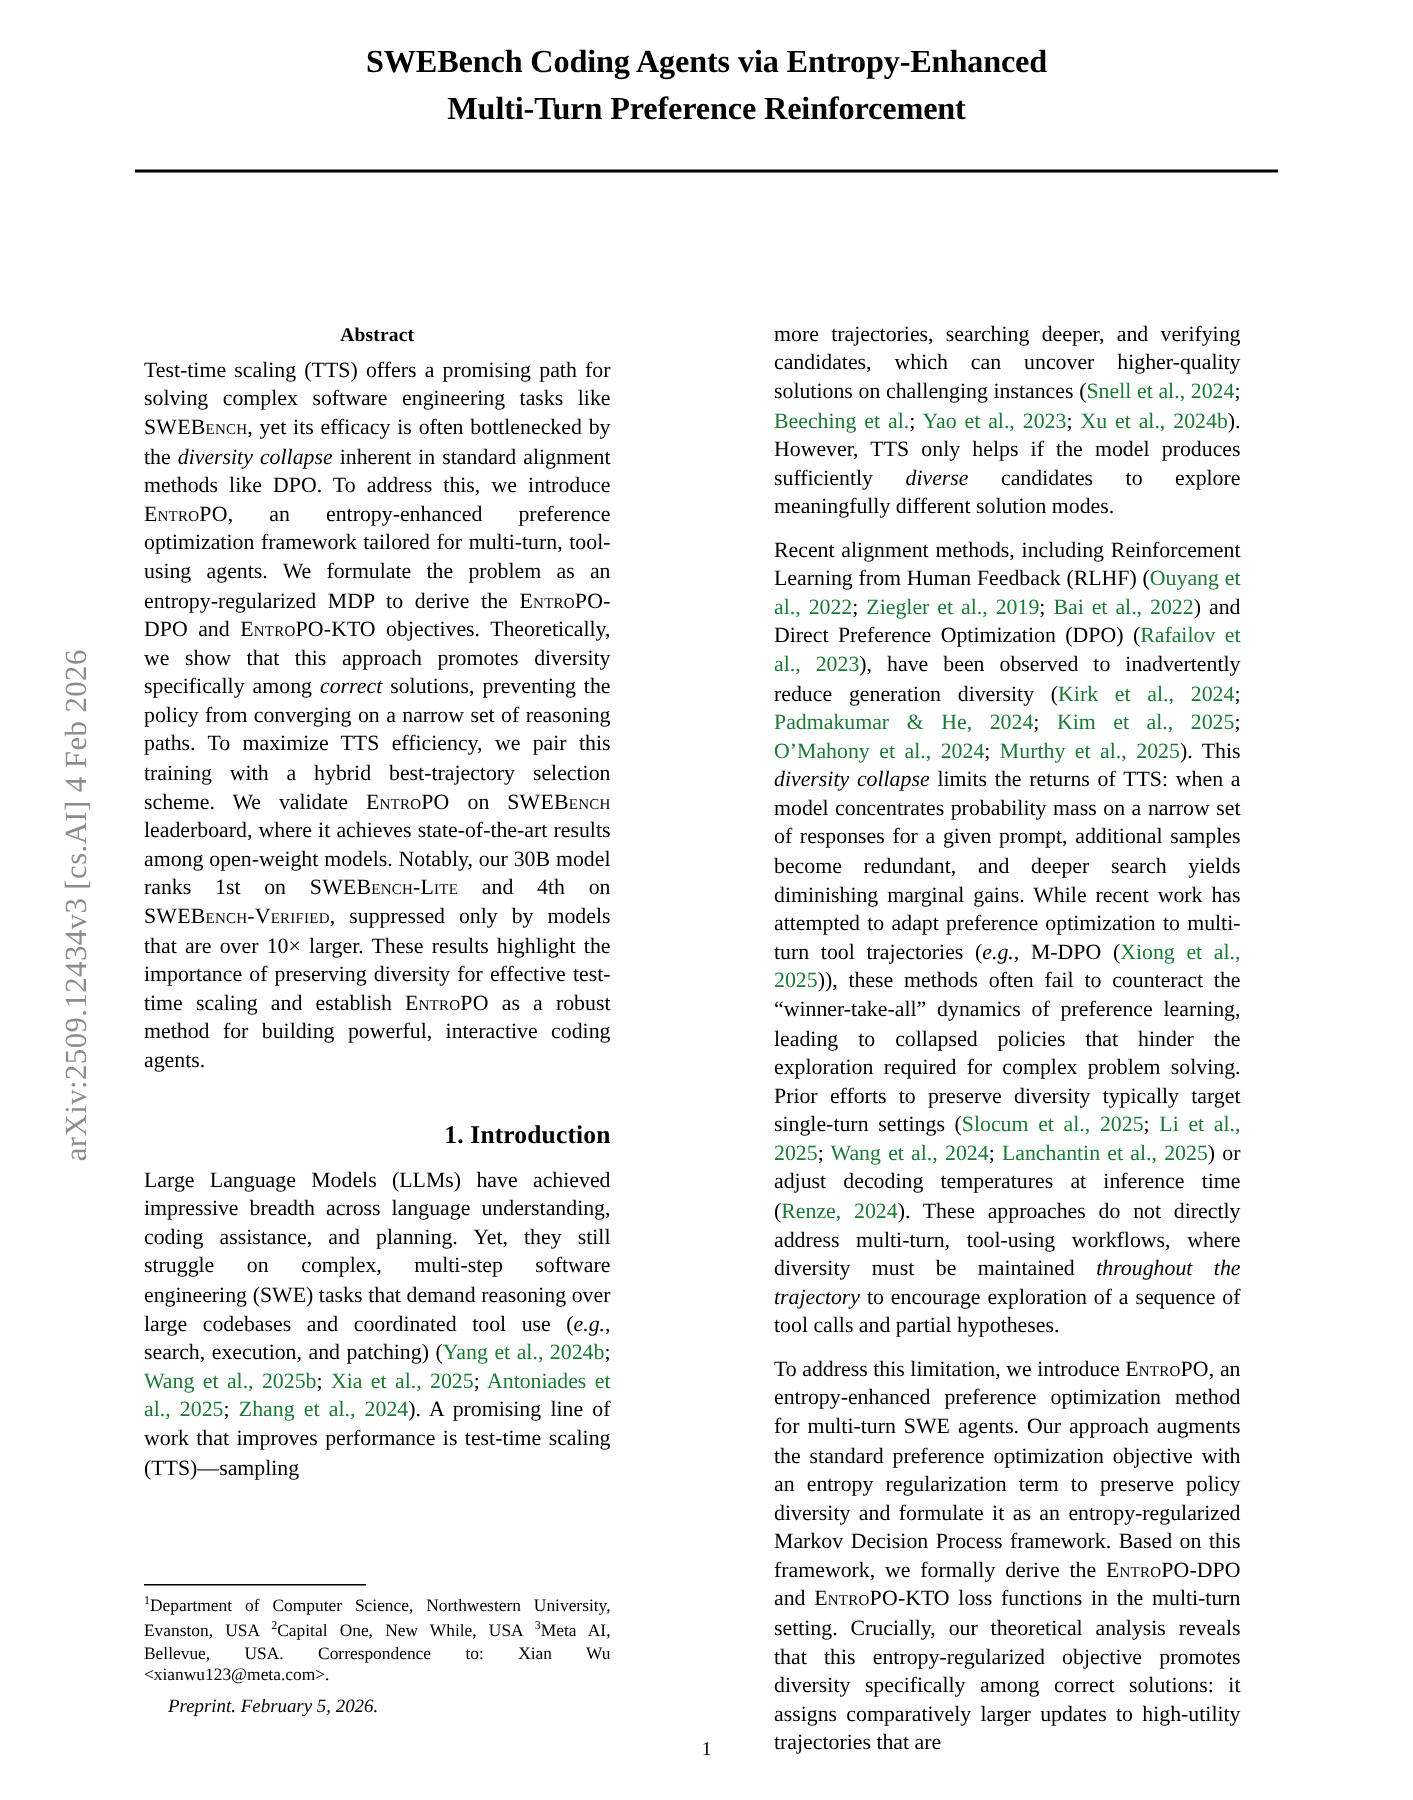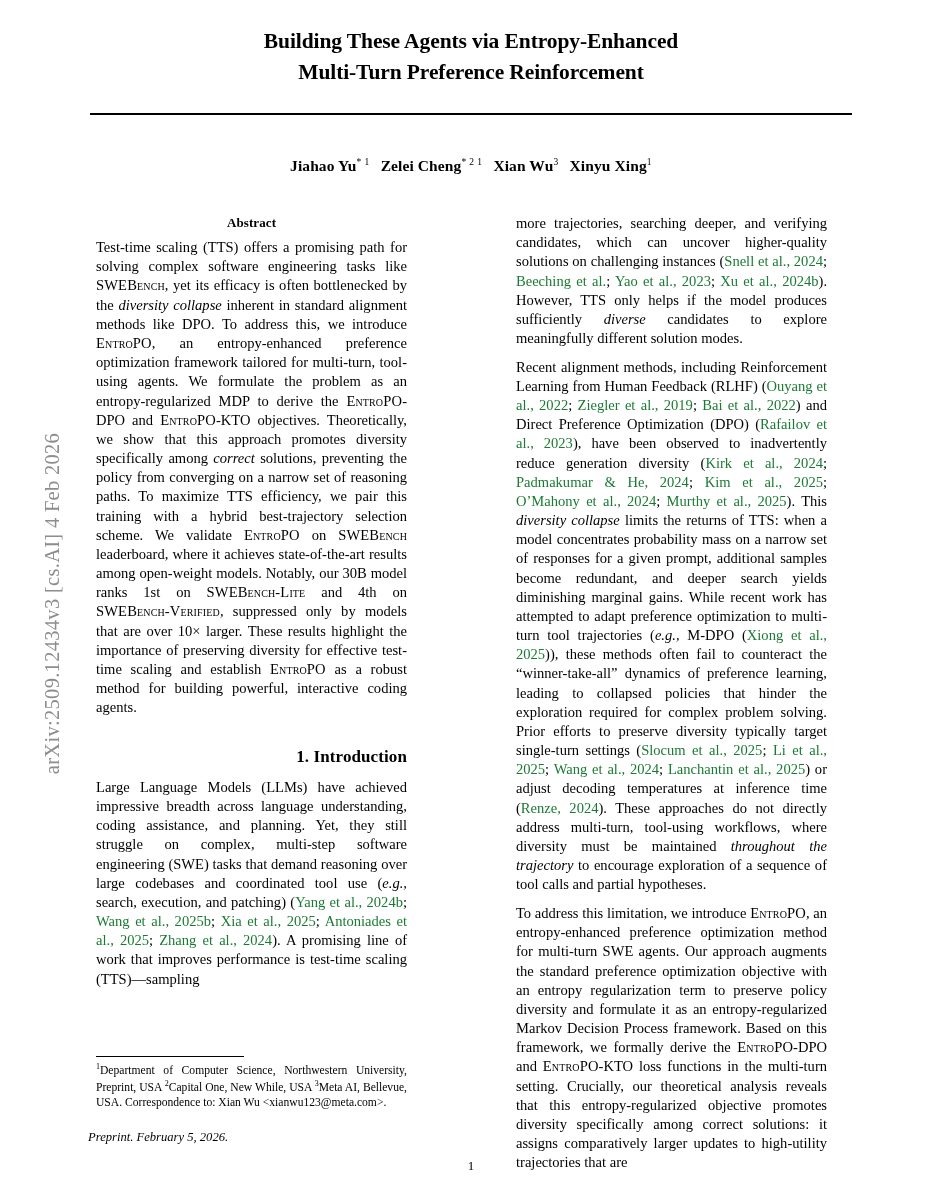--- a/index.html
+++ b/index.html
@@ -130,21 +130,21 @@
     top: 1062px;
     width: 311px;
     font-size: 11.6px;
     line-height: 1.285;
     text-align: justify;
   }
   .footnote sup { font-size: 8px; vertical-align: super; }
 
   .preprint {
     position: absolute;
-    left: 88px;
+    left: 112px;
     top: 1130px;
     width: 311px;
     font-size: 12.6px;
     font-style: italic;
   }
 
   .page-number {
     position: absolute;
     left: 0;
     top: 1158px;
@@ -155,43 +155,42 @@
 </style>
 </head>
 <body>
 
 <div class="page">
 
   <div class="arxiv-stamp">arXiv:2509.12434v3  [cs.AI]  4 Feb 2026</div>
 
   <div class="title-block">
     <div class="paper-title">
-      <span>Building These Agents via Entropy-Enhanced</span><br>
+      <span>SWEBench Coding Agents via Entropy-Enhanced</span><br>
       <span>Multi-Turn Preference Reinforcement</span>
     </div>
   </div>
 
   <div class="rule-top"></div>
 
-  <div class="authors" id="author-list"><span>Jiahao Yu<sup>* 1</sup></span><span class="auth-gap"></span><span>Zelei Cheng<sup>* 2 1</sup></span><span class="auth-gap"></span><span>Xian Wu<sup>3</sup></span><span class="auth-gap"></span><span>Xinyu Xing<sup>1</sup></span></div>
 
   <div class="col col-left">
     <div class="abstract-head">Abstract</div>
     <p id="abstract-body"><span>Test-time scaling (TTS) offers a promising path for solving complex software engineering tasks like </span><span class="sc">SWEBench</span><span>, yet its efficacy is often bottlenecked by the </span><em>diversity collapse</em><span> inherent in standard alignment methods like DPO. To address this, we introduce </span><span class="sc">EntroPO</span><span>, an entropy-enhanced preference optimization framework tailored for multi-turn, tool-using agents. We formulate the problem as an entropy-regularized MDP to derive the </span><span class="sc">EntroPO</span><span>-DPO and </span><span class="sc">EntroPO</span><span>-KTO objectives. Theoretically, we show that this approach promotes diversity specifically among </span><em>correct</em><span> solutions, preventing the policy from converging on a narrow set of reasoning paths. To maximize TTS efficiency, we pair this training with a hybrid best-trajectory selection scheme. We validate </span><span class="sc">EntroPO</span><span> on </span><span class="sc">SWEBench</span><span> leaderboard, where it achieves state-of-the-art results among open-weight models. Notably, our 30B model ranks 1st on </span><span class="sc">SWEBench-Lite</span><span> and 4th on </span><span class="sc">SWEBench-Verified</span><span>, suppressed only by models that are over 10× larger. These results highlight the importance of preserving diversity for effective test-time scaling and establish </span><span class="sc">EntroPO</span><span> as a robust method for building powerful, interactive coding agents.</span></p>
 
     <div class="section-head">1. Introduction</div>
     <p class="tight" id="intro-p1"><span>Large Language Models (LLMs) have achieved impressive breadth across language understanding, coding assistance, and planning. Yet, they still struggle on complex, multi-step software engineering (SWE) tasks that demand reasoning over large codebases and coordinated tool use (</span><em>e.g.,</em><span> search, execution, and patching) (</span><span class="cite">Yang et al., 2024b</span><span>; </span><span class="cite">Wang et al., 2025b</span><span>; </span><span class="cite">Xia et al., 2025</span><span>; </span><span class="cite">Antoniades et al., 2025</span><span>; </span><span class="cite">Zhang et al., 2024</span><span>). A promising line of work that improves performance is test-time scaling (TTS)—sampling</span></p>
   </div>
 
   <div class="col col-right">
     <p id="right-p1"><span>more trajectories, searching deeper, and verifying candidates, which can uncover higher-quality solutions on challenging instances (</span><span class="cite">Snell et al., 2024</span><span>; </span><span class="cite">Beeching et al.</span><span>; </span><span class="cite">Yao et al., 2023</span><span>; </span><span class="cite">Xu et al., 2024b</span><span>). However, TTS only helps if the model produces sufficiently </span><em>diverse</em><span> candidates to explore meaningfully different solution modes.</span></p>
     <p id="right-p2"><span>Recent alignment methods, including Reinforcement Learning from Human Feedback (RLHF) (</span><span class="cite">Ouyang et al., 2022</span><span>; </span><span class="cite">Ziegler et al., 2019</span><span>; </span><span class="cite">Bai et al., 2022</span><span>) and Direct Preference Optimization (DPO) (</span><span class="cite">Rafailov et al., 2023</span><span>), have been observed to inadvertently reduce generation diversity (</span><span class="cite">Kirk et al., 2024</span><span>; </span><span class="cite">Padmakumar &amp; He, 2024</span><span>; </span><span class="cite">Kim et al., 2025</span><span>; </span><span class="cite">O’Mahony et al., 2024</span><span>; </span><span class="cite">Murthy et al., 2025</span><span>). This </span><em>diversity collapse</em><span> limits the returns of TTS: when a model concentrates probability mass on a narrow set of responses for a given prompt, additional samples become redundant, and deeper search yields diminishing marginal gains. While recent work has attempted to adapt preference optimization to multi-turn tool trajectories (</span><em>e.g.,</em><span> M-DPO (</span><span class="cite">Xiong et al., 2025</span><span>)), these methods often fail to counteract the “winner-take-all” dynamics of preference learning, leading to collapsed policies that hinder the exploration required for complex problem solving. Prior efforts to preserve diversity typically target single-turn settings (</span><span class="cite">Slocum et al., 2025</span><span>; </span><span class="cite">Li et al., 2025</span><span>; </span><span class="cite">Wang et al., 2024</span><span>; </span><span class="cite">Lanchantin et al., 2025</span><span>) or adjust decoding temperatures at inference time (</span><span class="cite">Renze, 2024</span><span>). These approaches do not directly address multi-turn, tool-using workflows, where diversity must be maintained </span><em>throughout the trajectory</em><span> to encourage exploration of a sequence of tool calls and partial hypotheses.</span></p>
     <p id="right-p3"><span>To address this limitation, we introduce </span><span class="sc">EntroPO</span><span>, an entropy-enhanced preference optimization method for multi-turn SWE agents. Our approach augments the standard preference optimization objective with an entropy regularization term to preserve policy diversity and formulate it as an entropy-regularized Markov Decision Process framework. Based on this framework, we formally derive the </span><span class="sc">EntroPO</span><span>-DPO and </span><span class="sc">EntroPO</span><span>-KTO loss functions in the multi-turn setting. Crucially, our theoretical analysis reveals that this entropy-regularized objective promotes diversity specifically among correct solutions: it assigns comparatively larger updates to high-utility trajectories that are</span></p>
   </div>
 
   <div class="footnote-rule"></div>
-  <div class="footnote" id="footnote"><sup>1</sup><span>Department of Computer Science, Northwestern University, Preprint, USA </span><sup>2</sup><span>Capital One, New While, USA </span><sup>3</sup><span>Meta AI, Bellevue, USA. Correspondence to: Xian Wu &lt;xianwu123@meta.com&gt;.</span></div>
+  <div class="footnote" id="footnote"><sup>1</sup><span>Department of Computer Science, Northwestern University, Evanston, USA </span><sup>2</sup><span>Capital One, New While, USA </span><sup>3</sup><span>Meta AI, Bellevue, USA. Correspondence to: Xian Wu &lt;xianwu123@meta.com&gt;.</span></div>
 
   <div class="preprint">Preprint. February 5, 2026.</div>
 
   <div class="page-number">1</div>
 
 </div>
 
 </body></html>

